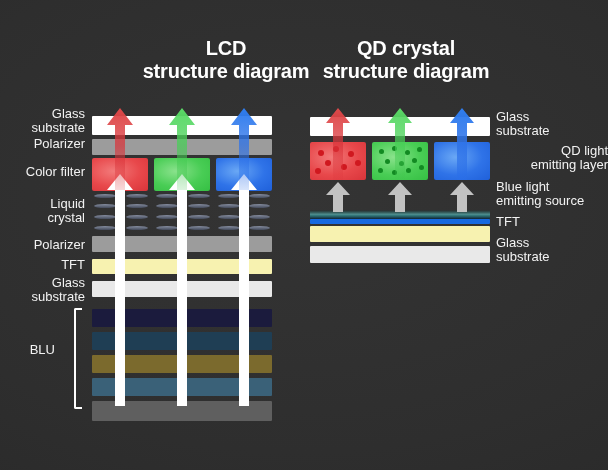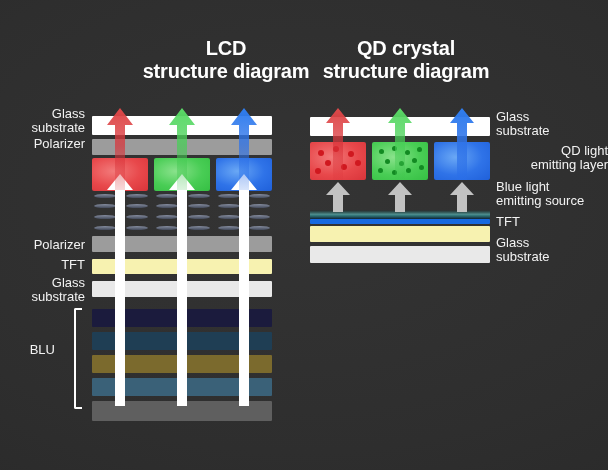--- a/index.html
+++ b/index.html
@@ -114,20 +114,23 @@
 <div id="stage">
 
   <div class="title" id="title-lcd">LCD
 structure diagram</div>
   <div class="title" id="title-qd">QD crystal
 structure diagram</div>
 
   <div class="lbl lbl-l" style="left:0px;top:107px;width:85px;">Glass
 substrate</div>
   <div class="lbl lbl-l" style="left:0px;top:137px;width:85px;">Polarizer</div>
+  <div class="lbl lbl-l" style="left:0px;top:165px;width:85px;">Color filter</div>
+  <div class="lbl lbl-l" style="left:0px;top:197px;width:85px;">Liquid
+crystal</div>
   <div class="lbl lbl-l" style="left:0px;top:238px;width:85px;">Polarizer</div>
   <div class="lbl lbl-l" style="left:0px;top:258px;width:85px;">TFT</div>
   <div class="lbl lbl-l" style="left:0px;top:276px;width:85px;">Glass
 substrate</div>
   <div class="lbl lbl-l" style="left:0px;top:343px;width:55px;font-weight:normal;">BLU</div>
 
   <div id="blu-bracket" style="left:74px;top:308px;height:101px;"></div>
 
   <div class="stack" id="lcd-stack">
 

